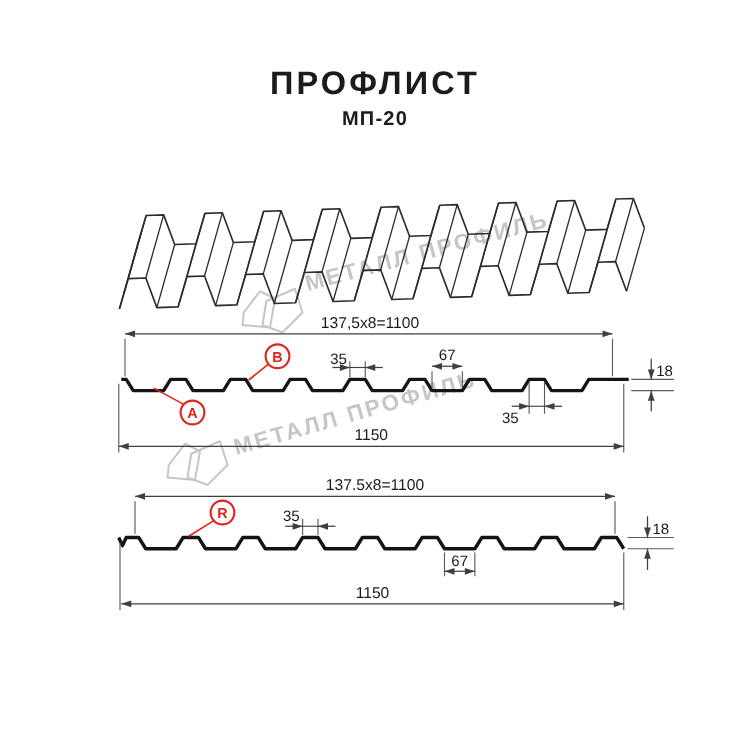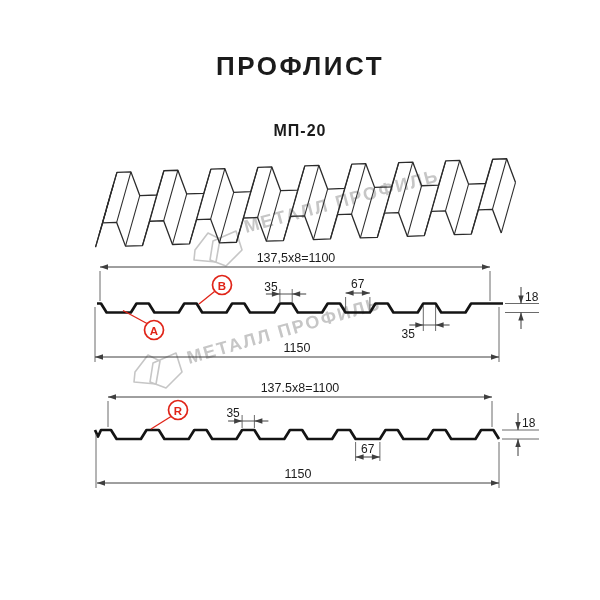--- a/index.html
+++ b/index.html
@@ -1,21 +1,21 @@
 <!DOCTYPE html>
 <html><head>
 <meta charset="utf-8">
 <style>
   html,body{margin:0;padding:0;background:#ffffff;}
   .page{position:relative;width:600px;height:600px;background:#fff;overflow:hidden;
         font-family:"Liberation Sans",sans-serif;}
   .title{position:absolute;top:51px;left:0;right:0;text-align:center;
          font-size:26px;font-weight:700;letter-spacing:2.5px;color:#1b1b1b;}
   .subtitle{position:absolute;top:87px;left:0;right:0;text-align:center;
-         font-size:16px;font-weight:600;letter-spacing:1px;color:#1b1b1b;margin-top:35px;}
+         font-size:16px;font-weight:600;letter-spacing:1px;color:#1b1b1b;}
   .footer{position:absolute;top:527px;left:0;right:0;text-align:center;
          font-size:14.5px;font-weight:700;letter-spacing:0.6px;color:#1b1b1b;}
   svg.canvas{position:absolute;left:0;top:0;}
 </style>
 </head>
 <body>
 
 <div class="page">
   <div class="title">ПРОФЛИСТ</div>
   <div class="subtitle">МП-20</div>

